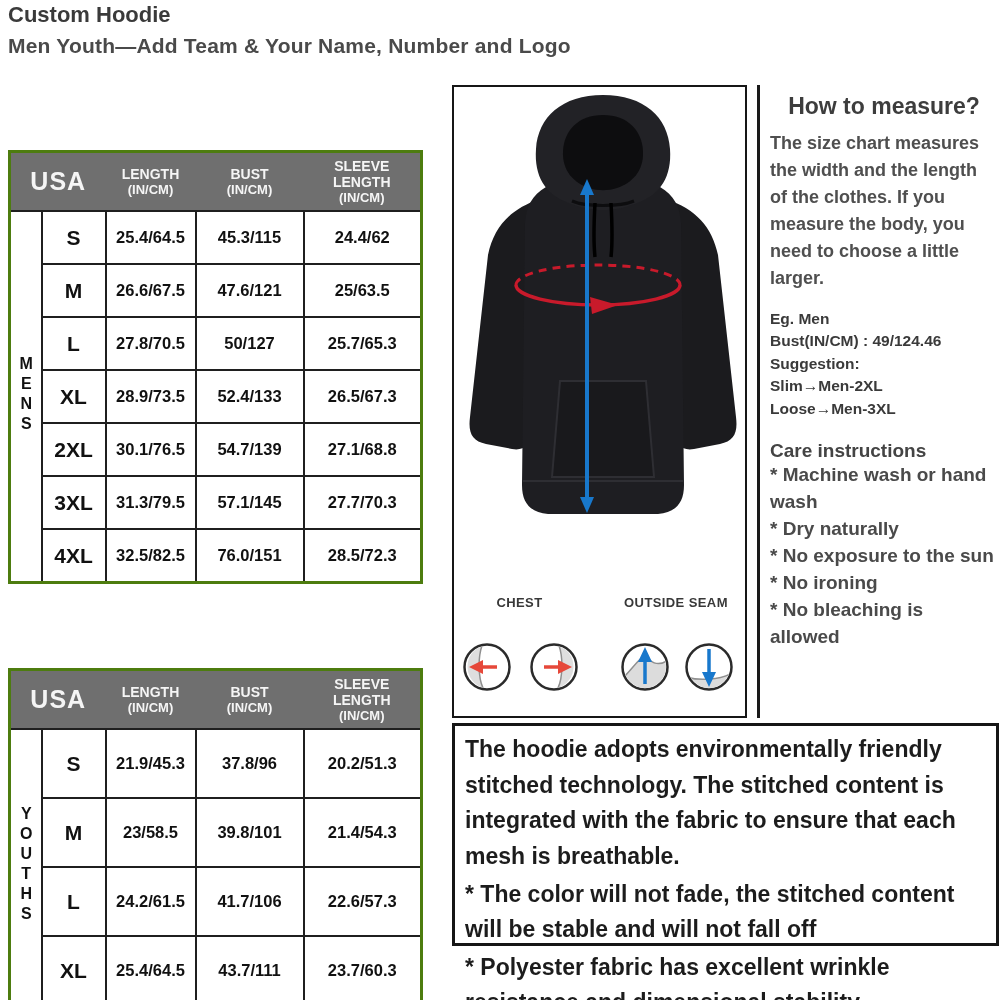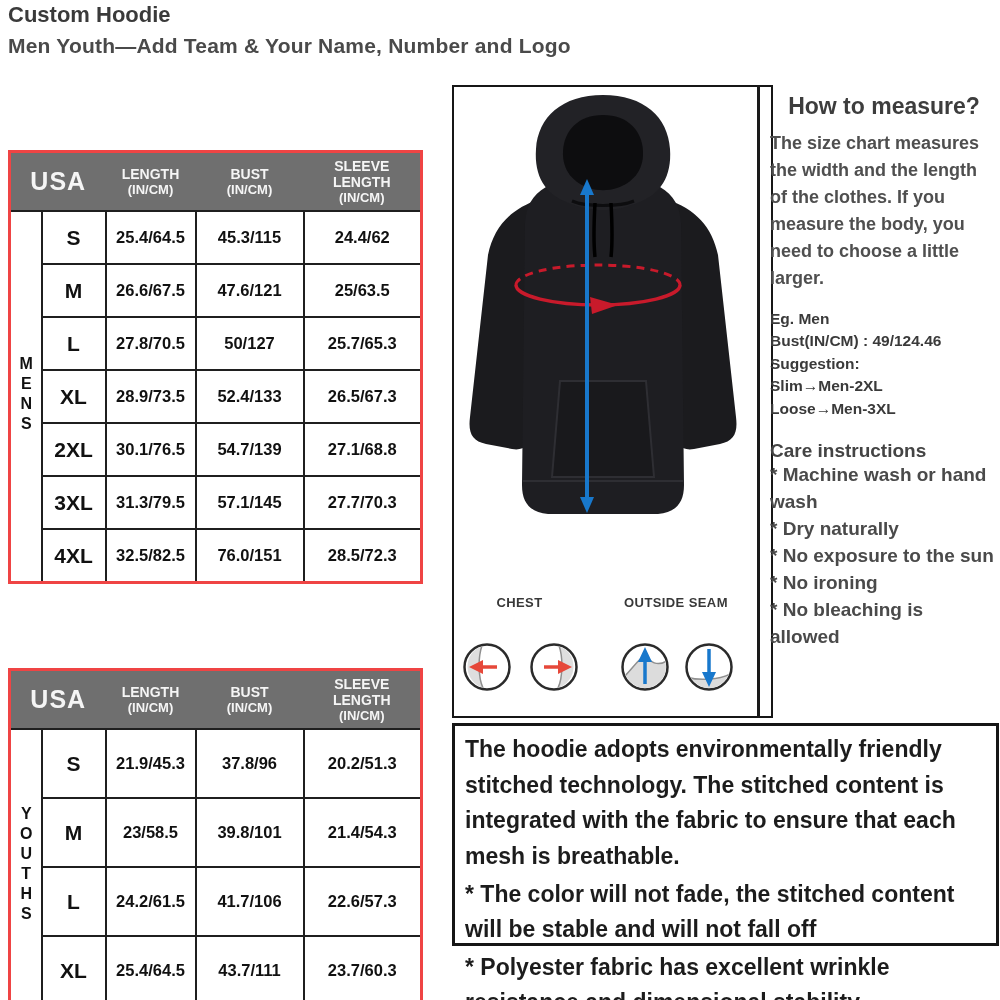--- a/index.html
+++ b/index.html
@@ -5,40 +5,40 @@
   html,body { margin:0; padding:0; background:#fff; }
   .page { position:relative; width:1000px; height:1000px; background:#ffffff;
           font-family:"Liberation Sans", sans-serif; overflow:hidden; }
 
   
   .title    { position:absolute; left:8px;  top:2px;  font-size:22px; font-weight:bold; color:#3a3a3a; }
   .subtitle { position:absolute; left:8px;  top:34px; font-size:21px; font-weight:bold; color:#4a4a4a; letter-spacing:.2px; }
 
   
   table.size { position:absolute; border-collapse:collapse; table-layout:fixed; background:#fff;
-               border:3px solid #ef4444; }
+               border:3px solid #4d7c0f; }
   table.size th { border:0; background:#6f6f6f; color:#f5f5f5; font-weight:bold; vertical-align:middle; }
   table.size td { border:2px solid #1f1f1f; text-align:center; vertical-align:middle;
                   font-weight:bold; color:#111; font-size:16.5px; background:#fff; }
   table.size th.usa { font-size:25px; letter-spacing:1px; }
   table.size th .hname { font-size:14px; line-height:1.15; }
   table.size th .unit  { font-size:13px; line-height:1.2; }
   table.size td.size-cell { font-size:21px; }
   table.size td.vlabel { border-right:2px solid #1f1f1f; }
   .vtext { writing-mode:vertical-lr; text-orientation:upright; font-size:16px; font-weight:bold;
            letter-spacing:3px; color:#111; }
   table.mens   { left:8px; top:150px; }
   table.mens   th { height:55px; }
   table.mens   td { height:49px; }
   table.youths { left:8px; top:668px; }
   table.youths th { height:55px; }
   table.youths td { height:65px; }
 
   
-  .hoodie-panel { position:absolute; left:452px; top:85px; width:321px; height:633px;
+  .hoodie-panel { position:absolute; left:452px; top:85px; width:295px; height:633px;
                   border:2px solid #161616; box-sizing:border-box; background:#fff; }
   .hoodie-panel svg { position:absolute; left:0; top:0; }
   .panel-label { position:absolute; font-size:13px; font-weight:bold; color:#383838;
                  letter-spacing:.4px; text-align:center; }
   .label-chest { left:18px;  top:508px; width:95px;  }
   .label-seam  { left:152px; top:508px; width:140px; }
 
   
   .right-panel { position:absolute; left:757px; top:85px; width:243px; height:633px;
                  border-left:3px solid #1a1a1a; box-sizing:border-box; padding:2px 2px 0 10px; }

